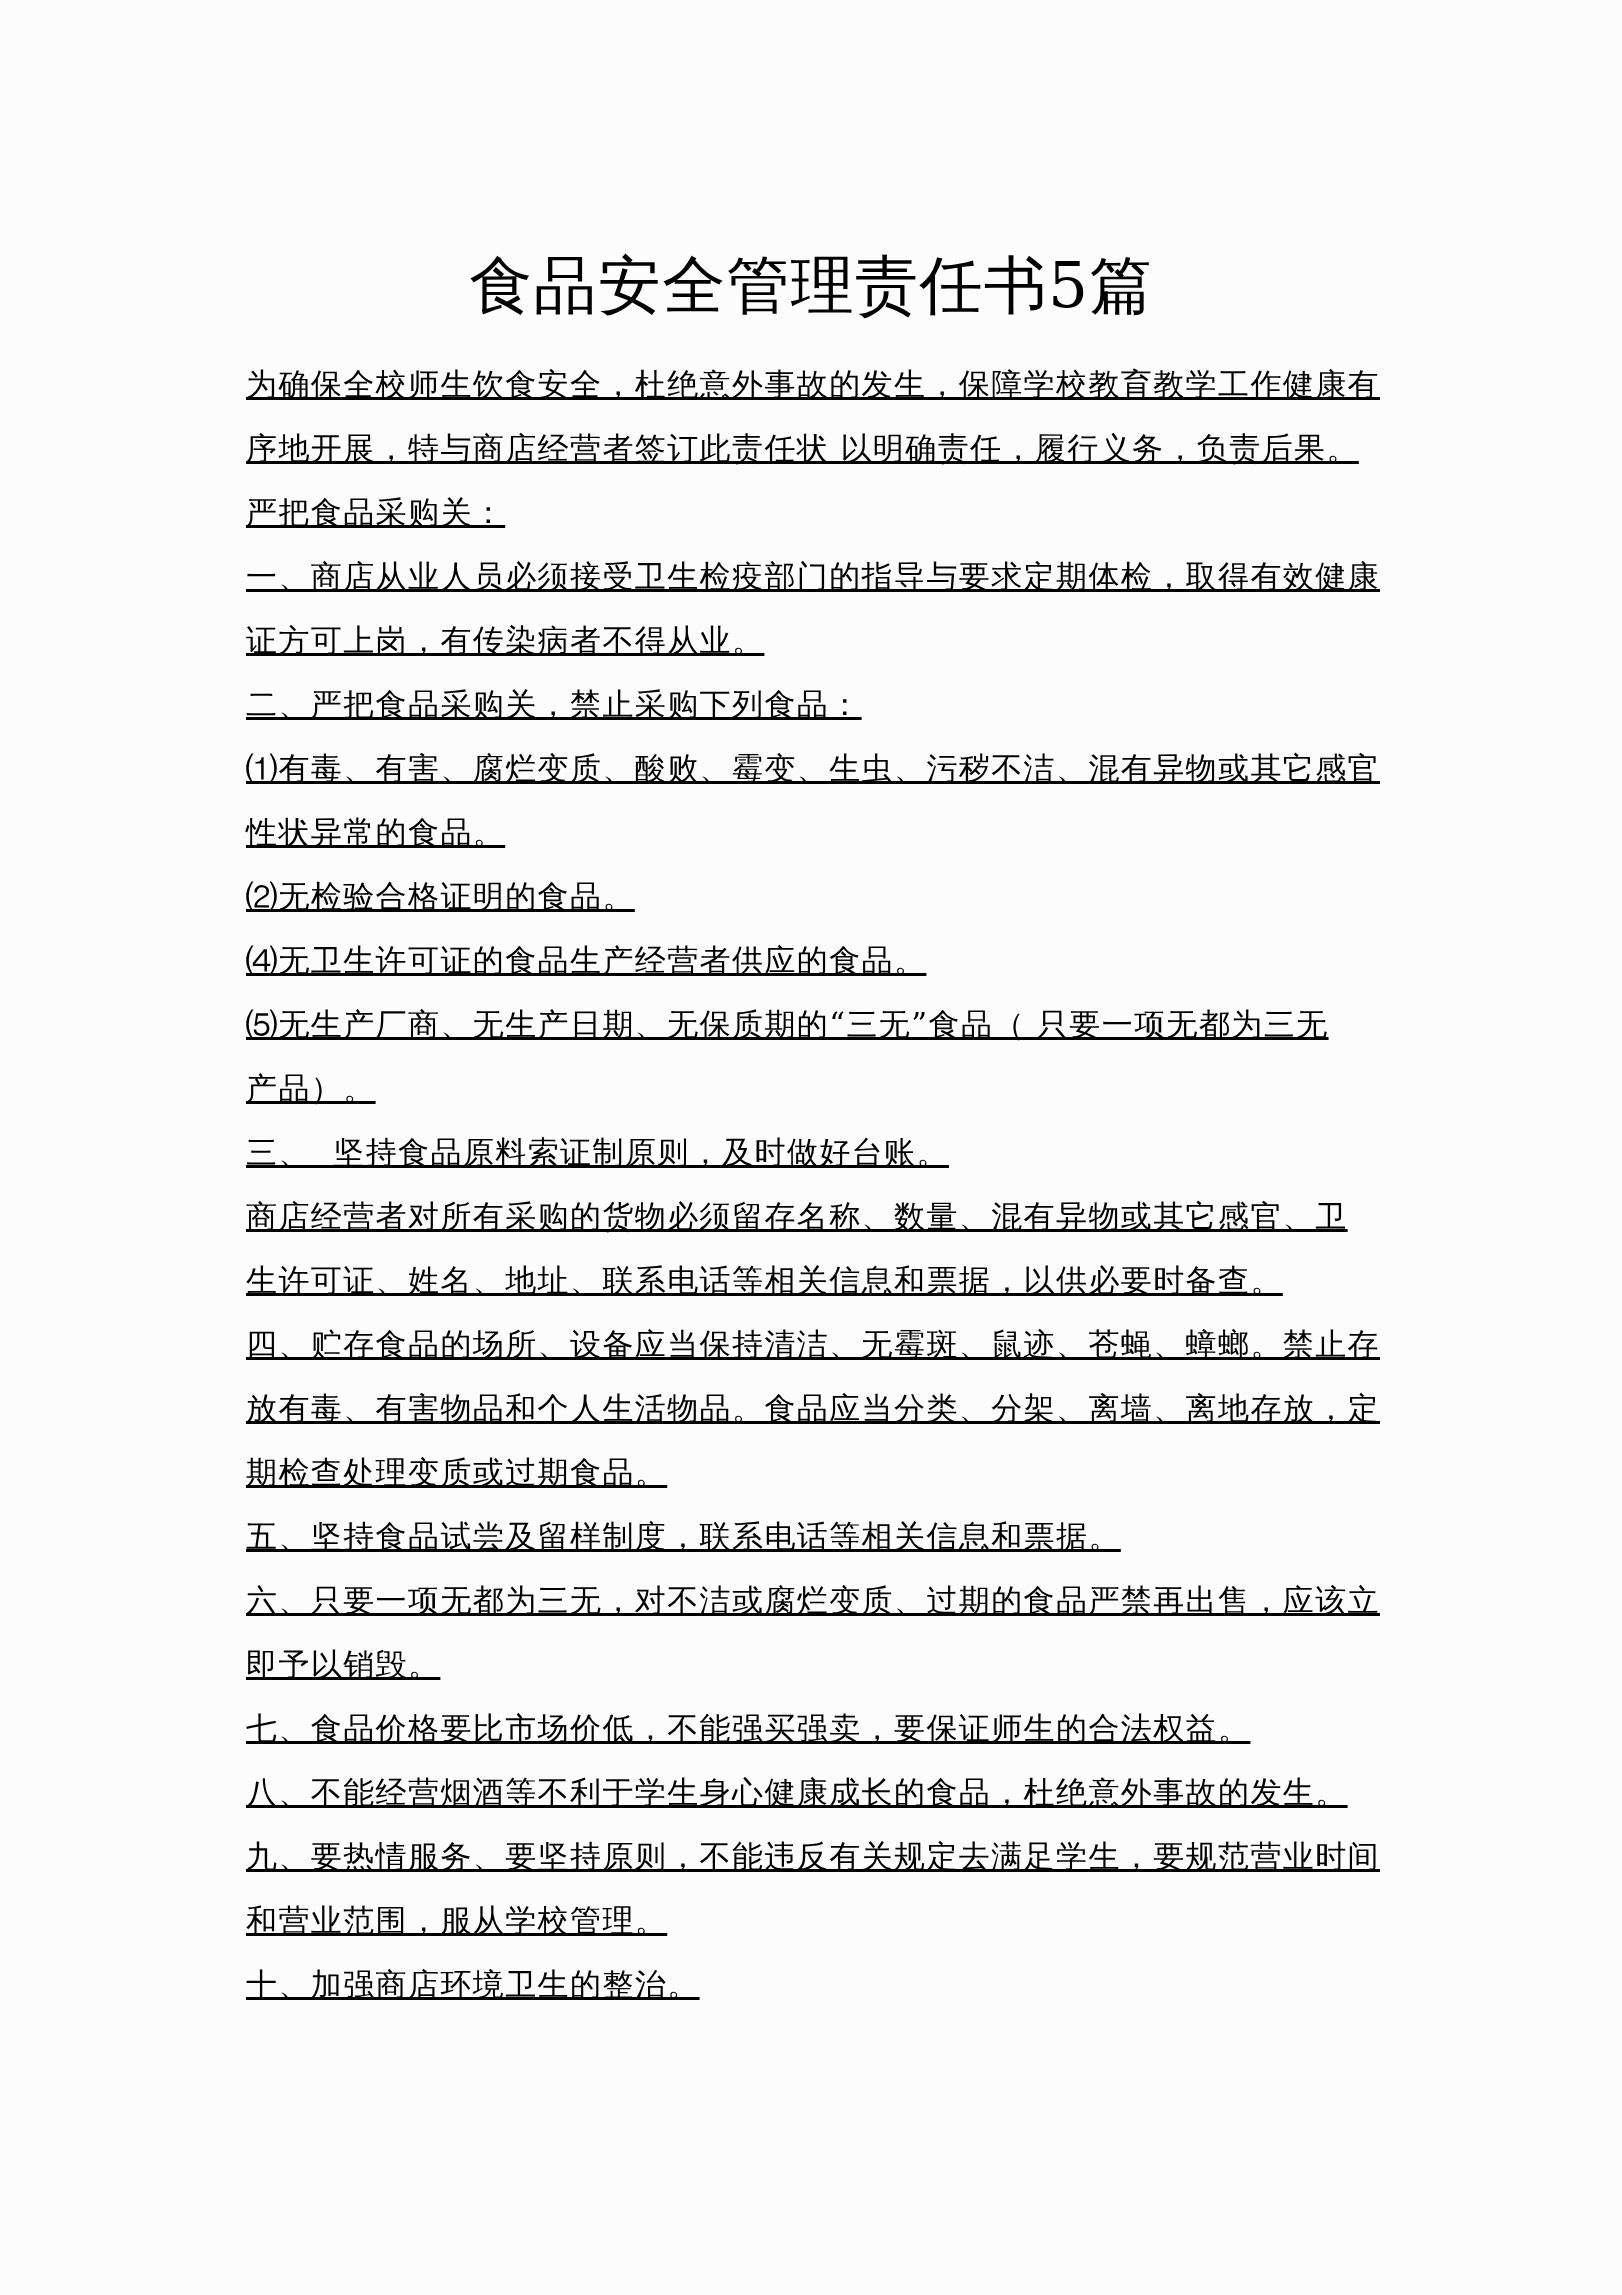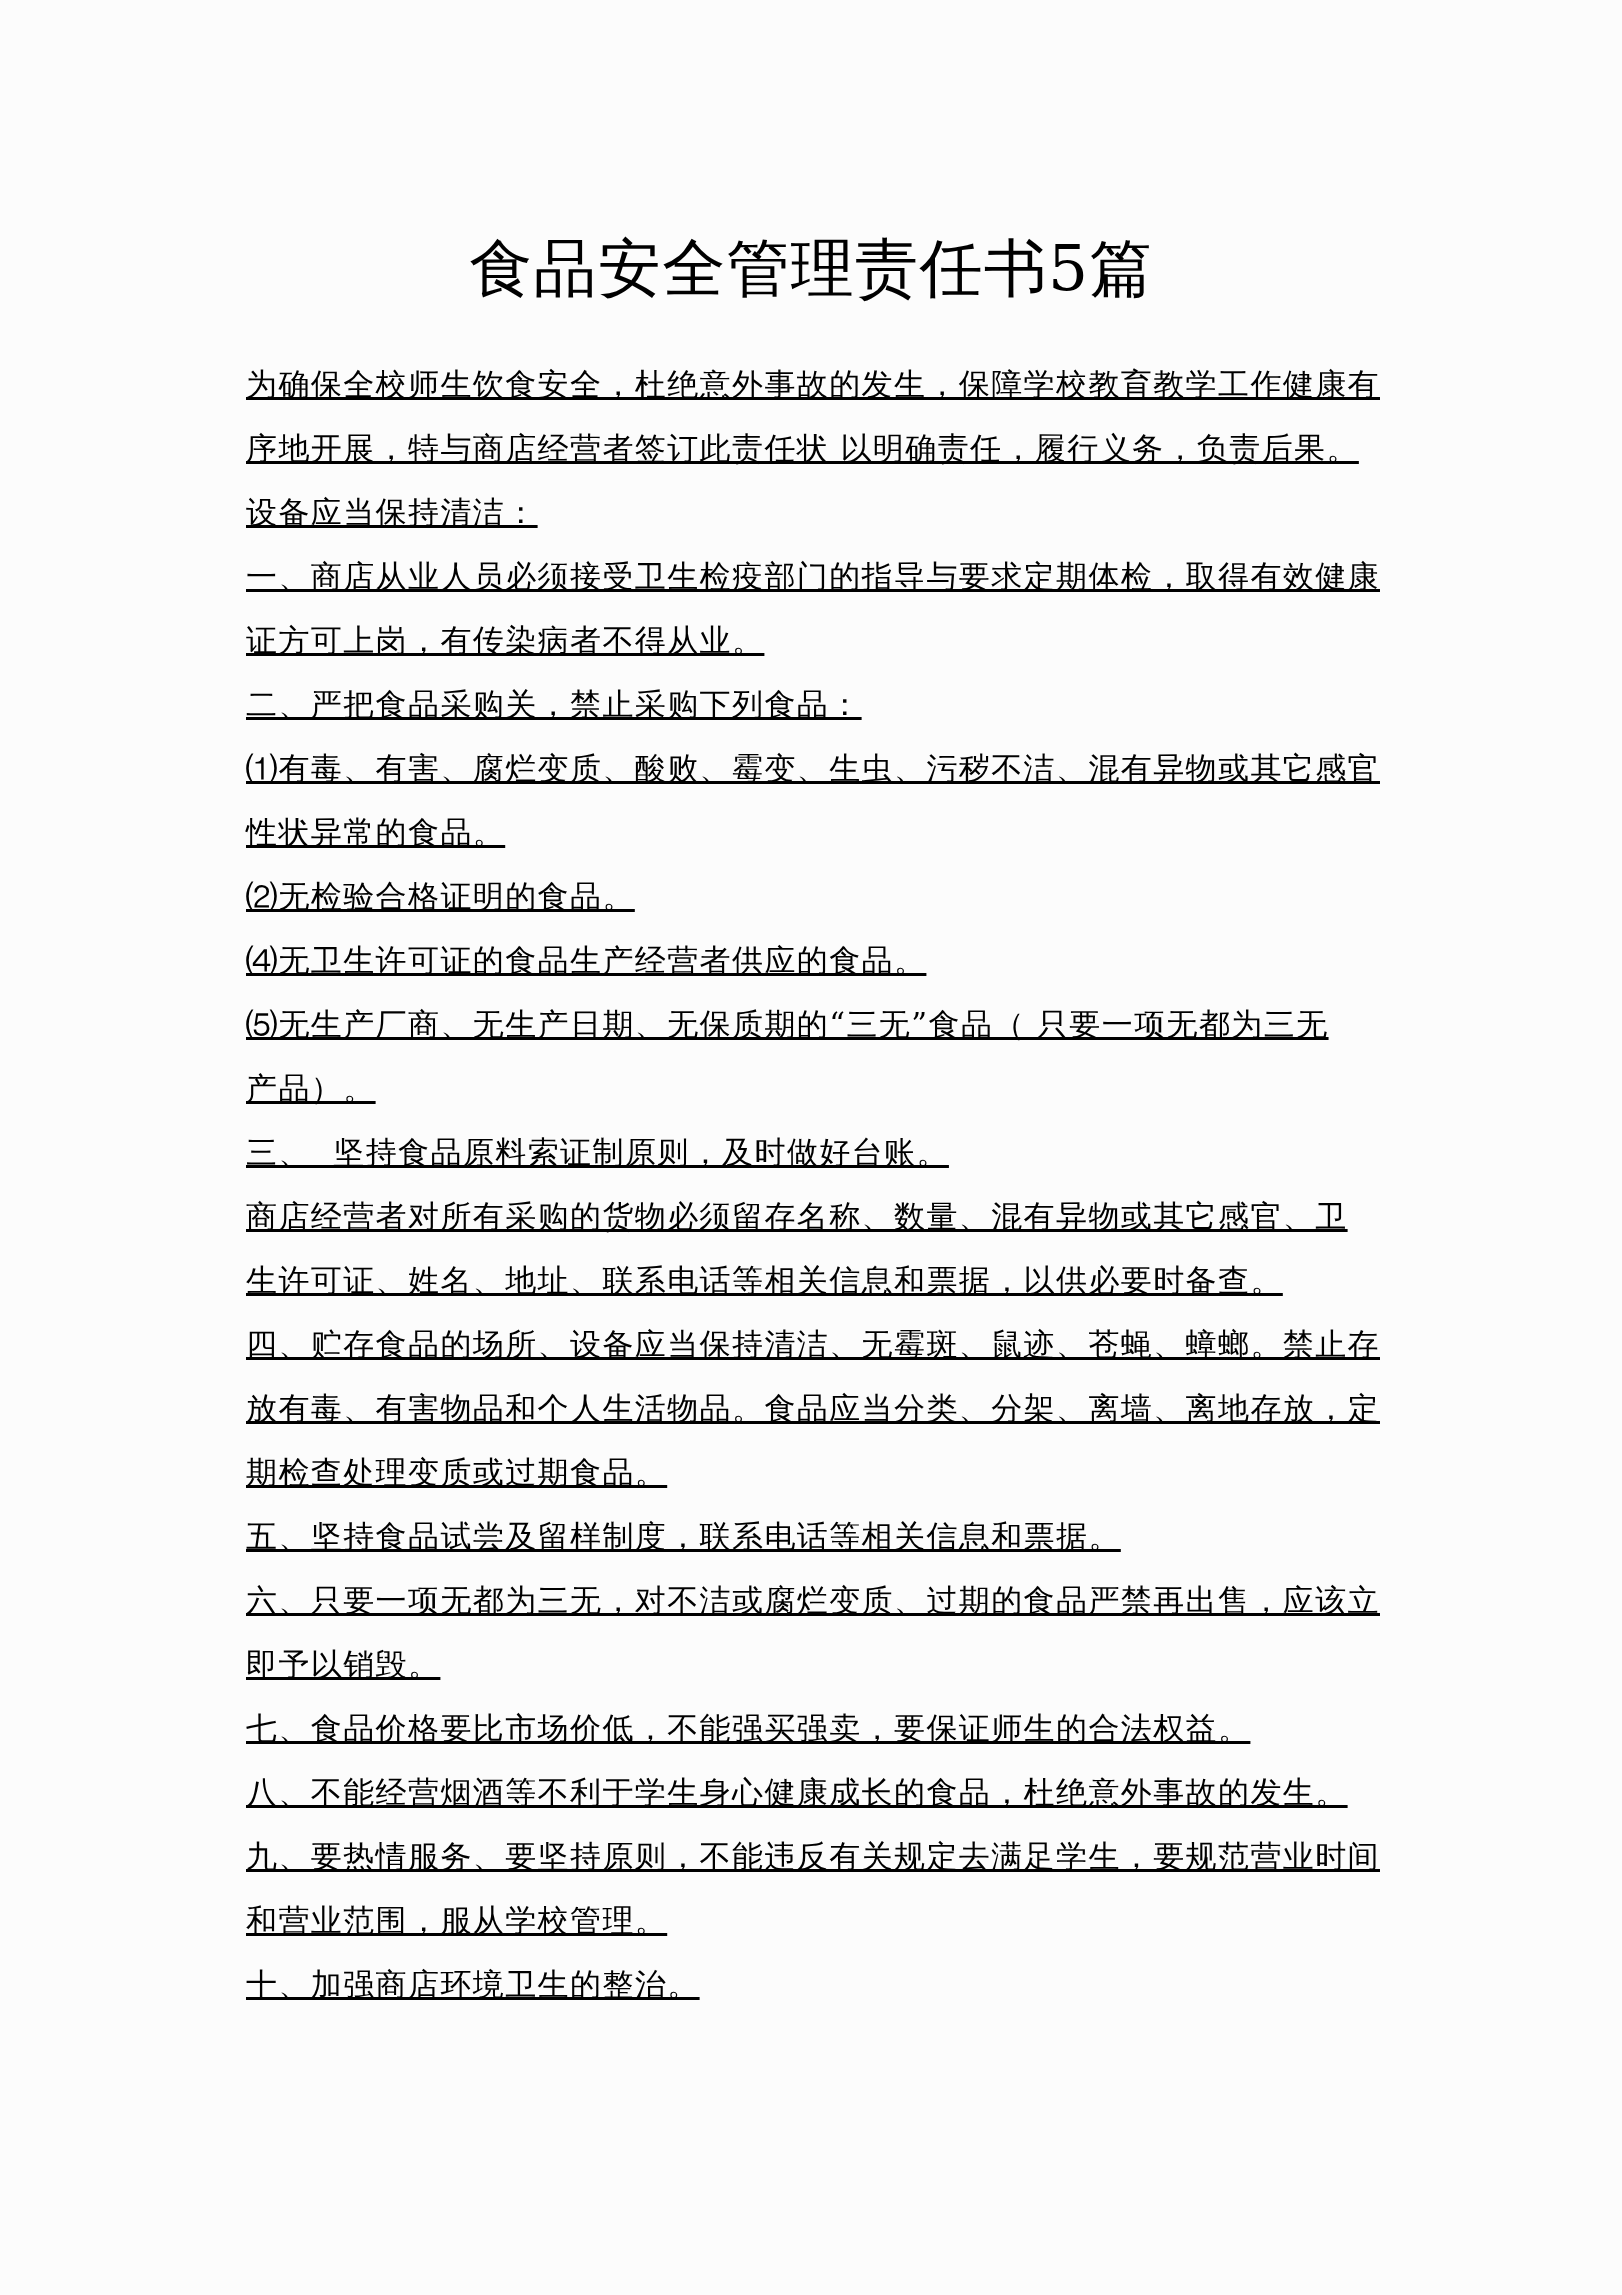--- a/index.html
+++ b/index.html
@@ -19,21 +19,21 @@
     position: absolute;
     left: 0; top: 0;
     width: 1623px;
     height: 2295px;
     background: #fcfcfc;
   }
   .title {
     position: absolute;
     left: 0;
     width: 1623px;
-    top: 187px;
+    top: 204px;
     text-align: center;
     font-size: 63px;
     line-height: 79px;
     letter-spacing: 1.3px;
     font-weight: normal;
     white-space: nowrap;
   }
   .body-text {
     position: absolute;
     left: 246px;
@@ -52,21 +52,21 @@
 </style>
 </head>
 <body>
 
 <div class="page">
   <h1 class="title">食品安全管理责任书5篇</h1>
 
   <div class="body-text">
     <span class="line">为确保全校师生饮食安全，杜绝意外事故的发生，保障学校教育教学工作健康有</span>
     <span class="line">序地开展，特与商店经营者签订此责任状 以明确责任，履行义务，负责后果。</span>
-    <span class="line">设备应当保持清洁：</span>
+    <span class="line">严把食品采购关：</span>
     <span class="line">一、商店从业人员必须接受卫生检疫部门的指导与要求定期体检，取得有效健康</span>
     <span class="line">证方可上岗，有传染病者不得从业。</span>
     <span class="line">二、严把食品采购关，禁止采购下列食品：</span>
     <span class="line">⑴有毒、有害、腐烂变质、酸败、霉变、生虫、污秽不洁、混有异物或其它感官</span>
     <span class="line">性状异常的食品。</span>
     <span class="line">⑵无检验合格证明的食品。</span>
     <span class="line">⑷无卫生许可证的食品生产经营者供应的食品。</span>
     <span class="line">⑸无生产厂商、无生产日期、无保质期的“三无”食品（ 只要一项无都为三无</span>
     <span class="line">产品）。</span>
     <span class="line" style="white-space: pre;">三、  坚持食品原料索证制原则，及时做好台账。</span>

